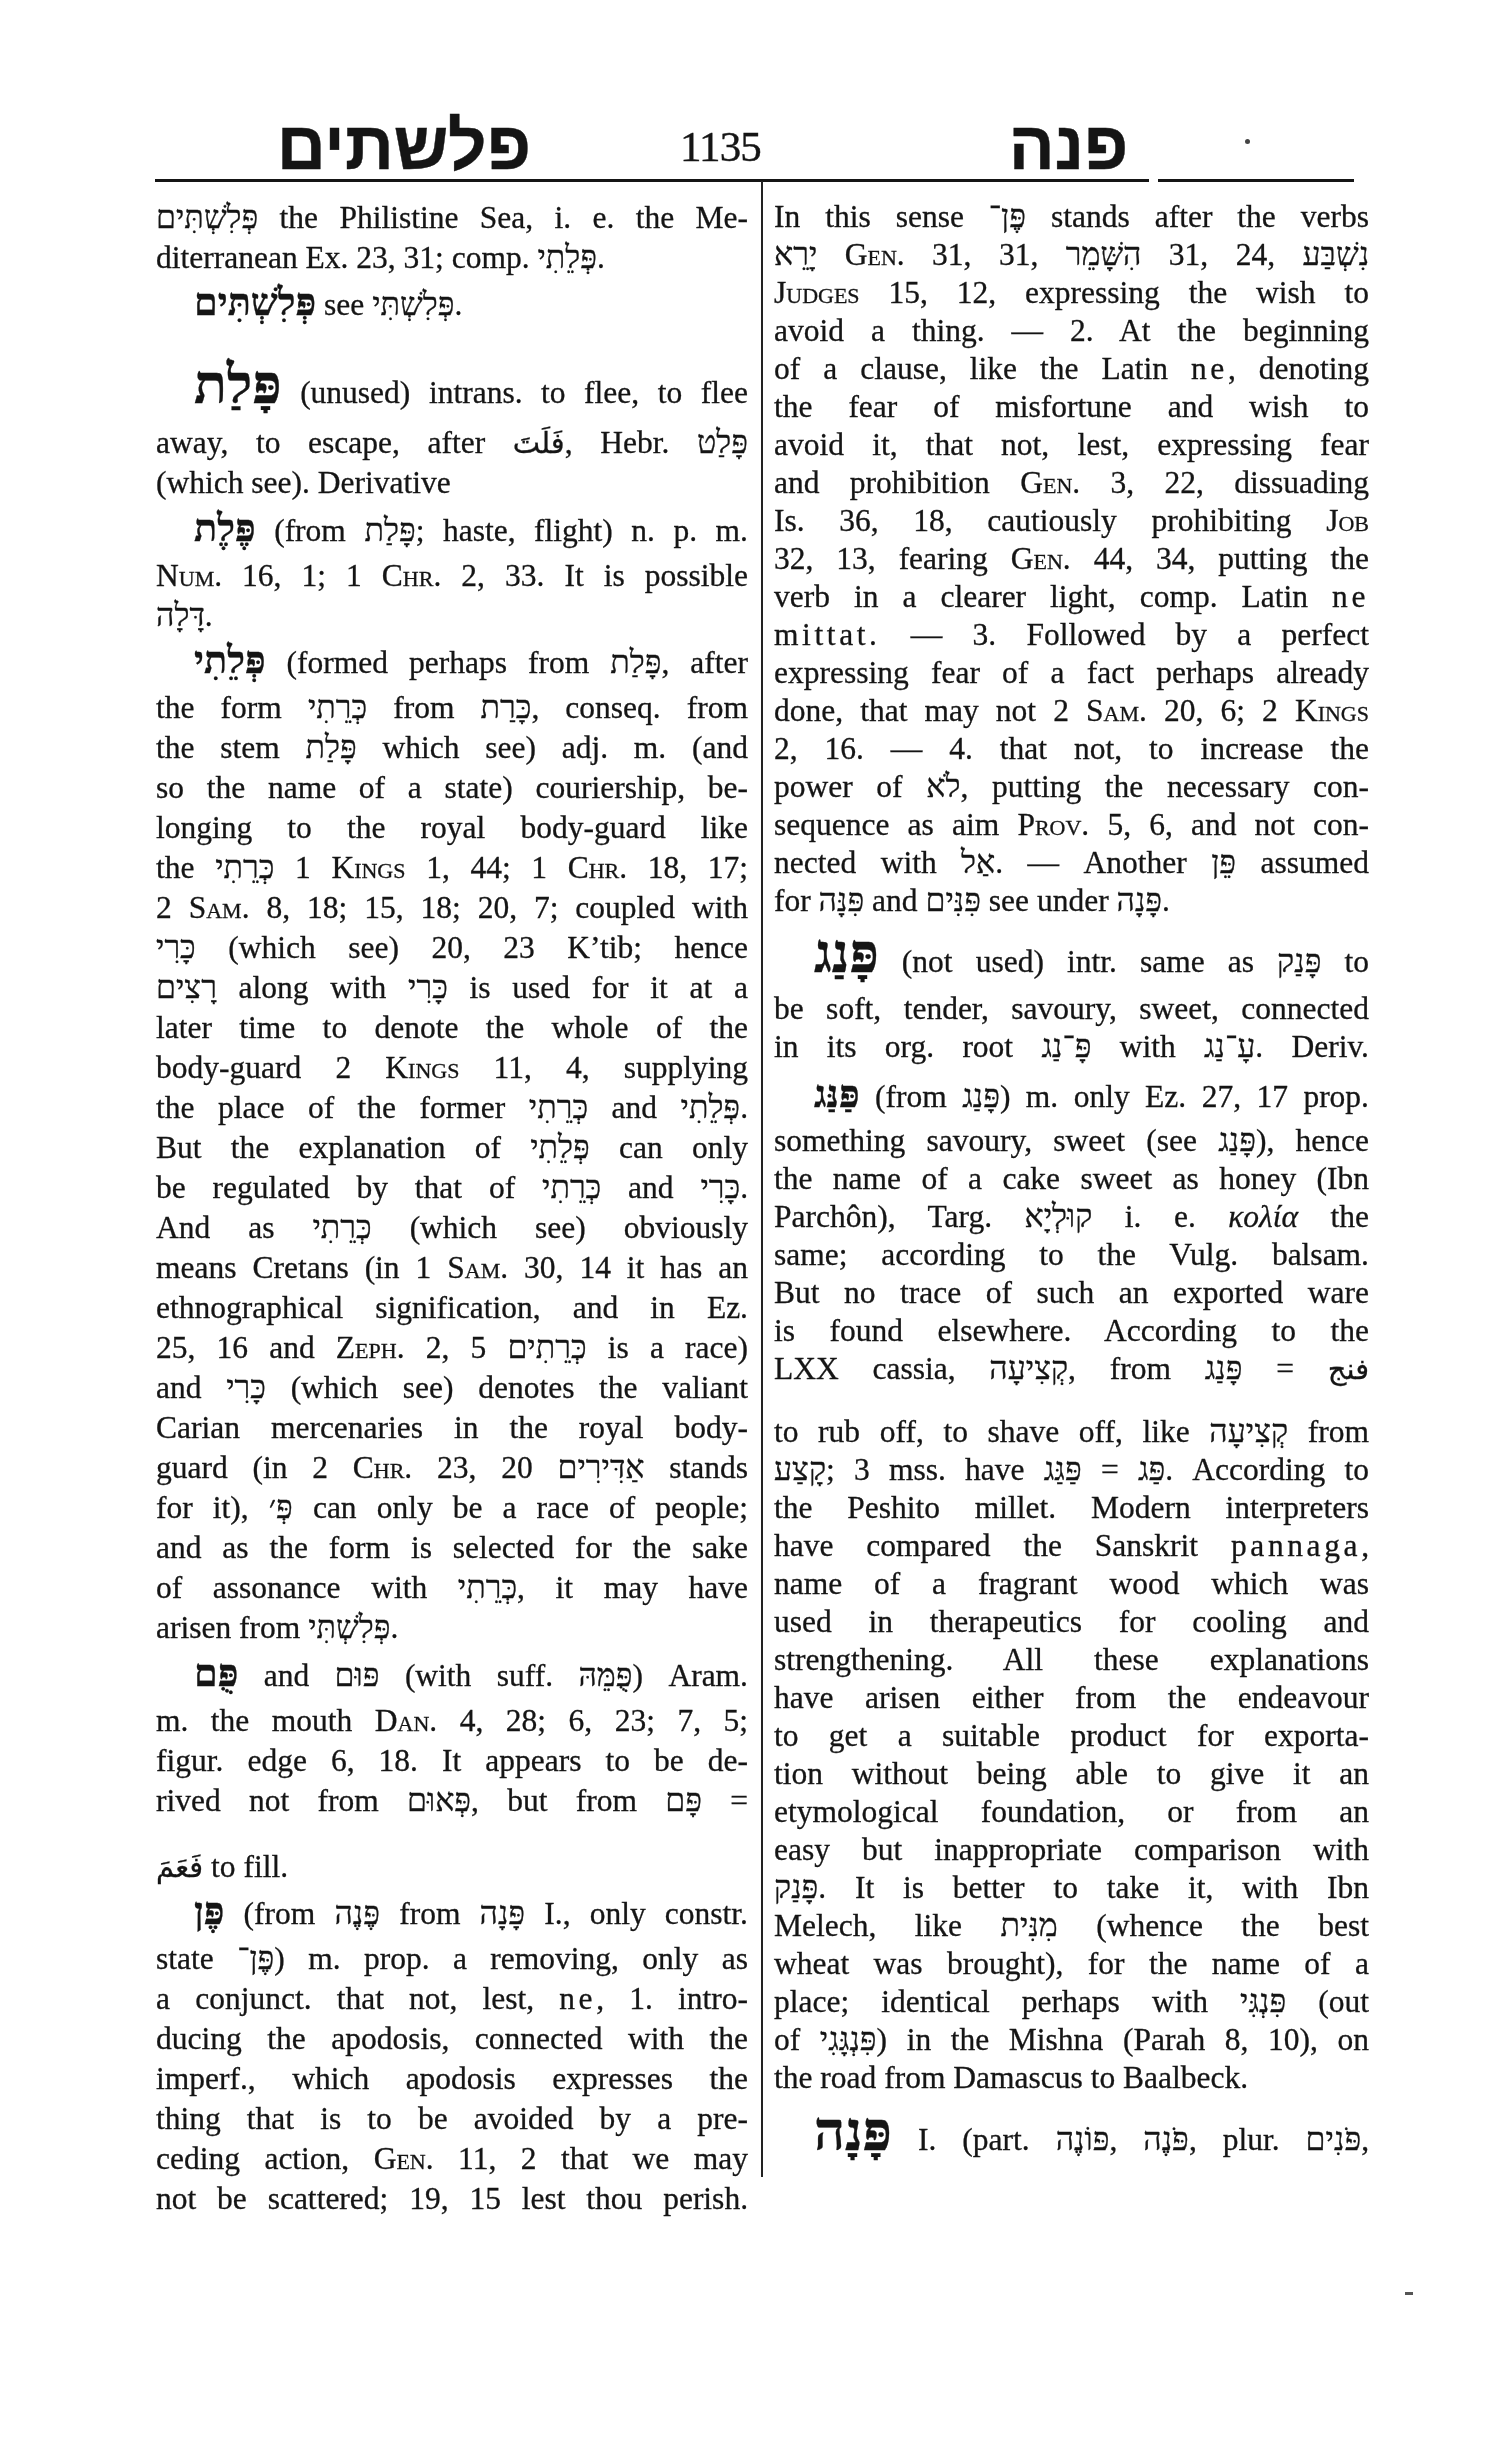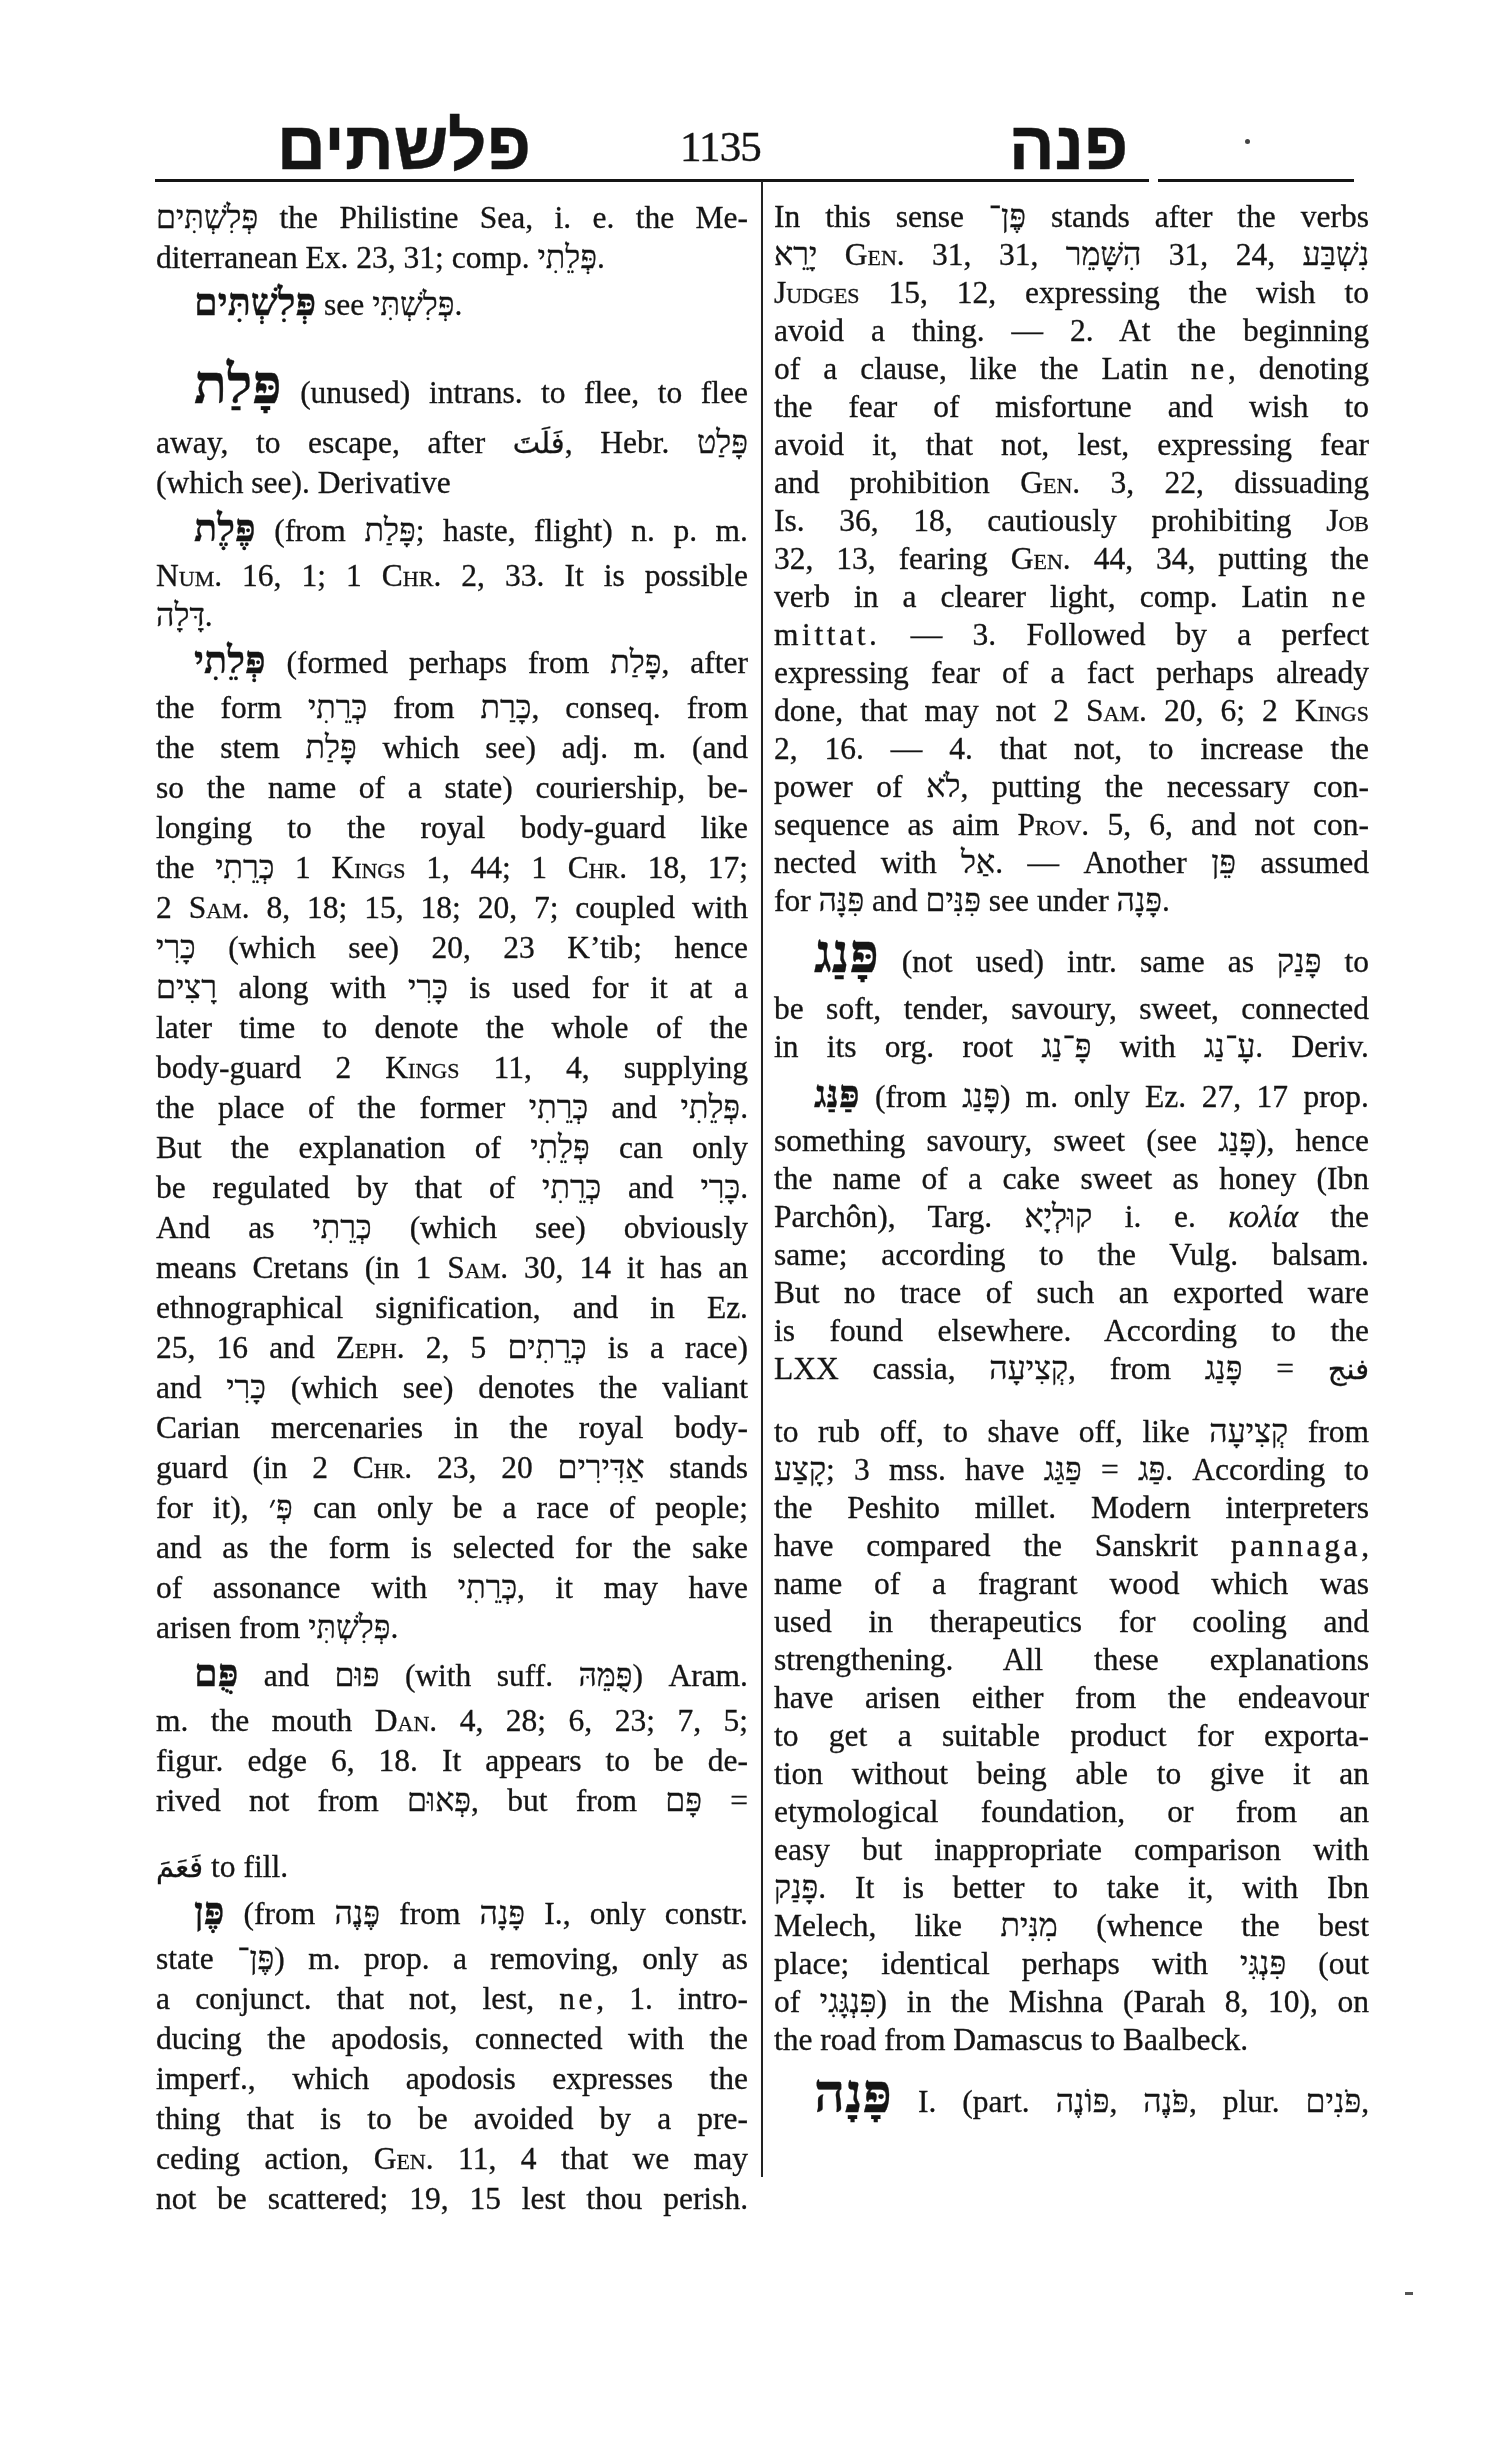--- a/index.html
+++ b/index.html
@@ -109,21 +109,21 @@
     <div class="line "><span class="s-i">m. the mouth</span><span class="s-r"> </span><span class="s-sc">Dan.</span><span class="s-r"> 4, 28; 6, 23; 7, 5;</span></div>
     <div class="line "><span class="s-r">figur. </span><span class="s-i">edge</span><span class="s-r"> 6, 18.  It appears to be de-</span></div>
     <div class="line "><span class="s-r">rived not from </span><span class="s-h">פְּאוּם</span><span class="s-r">, but from </span><span class="s-h">פָּם</span><span class="s-r"> =</span></div>
     <div class="line am end"><span class="s-a">فَعَمَ</span><span class="s-i"> to fill.</span></div>
     <div class="line e"><span class="s-hm">פֶּן</span><span class="s-r"> (from </span><span class="s-h">פֶּנֶה</span><span class="s-r"> from </span><span class="s-h">פָּנָה</span><span class="s-r"> I., only constr.</span></div>
     <div class="line "><span class="s-r">state </span><span class="s-h">פֶּן־</span><span class="s-r">) </span><span class="s-i">m.</span><span class="s-r"> prop. </span><span class="s-i">a removing</span><span class="s-r">, only as</span></div>
     <div class="line "><span class="s-r">a </span><span class="s-i">conjunct. that not</span><span class="s-r">, </span><span class="s-i">lest</span><span class="s-r">, </span><span class="s-sp">ne</span><span class="s-r">,  1. intro-</span></div>
     <div class="line "><span class="s-r">ducing the apodosis, connected with the</span></div>
     <div class="line "><span class="s-r">imperf., which apodosis expresses the</span></div>
     <div class="line "><span class="s-r">thing that is to be avoided by a pre-</span></div>
-    <div class="line "><span class="s-r">ceding action, </span><span class="s-sc">Gen.</span><span class="s-r"> 11, 4 </span><span class="s-i">that we may</span></div>
+    <div class="line "><span class="s-r">ceding action, </span><span class="s-sc">Gen.</span><span class="s-r"> 11, 2 </span><span class="s-i">that we may</span></div>
     <div class="line "><span class="s-i">not be scattered;</span><span class="s-r"> 19, 15 </span><span class="s-i">lest thou perish.</span></div>
   </div>
 <div id="col-right" class="col">
     <div class="line "><span class="s-r">In this sense </span><span class="s-h">פֶּן־</span><span class="s-r"> stands after the verbs</span></div>
     <div class="line "><span class="s-h">יָרֵא</span><span class="s-r"> </span><span class="s-sc">Gen.</span><span class="s-r"> 31, 31, </span><span class="s-h">הִשָּׁמֵר</span><span class="s-r"> 31, 24, </span><span class="s-h">נִשְׁבַּע</span></div>
     <div class="line "><span class="s-sc">Judges</span><span class="s-r"> 15, 12, expressing the wish to</span></div>
     <div class="line "><span class="s-r">avoid a thing. — 2. At the beginning</span></div>
     <div class="line "><span class="s-r">of a clause, like the Latin </span><span class="s-sp">ne</span><span class="s-r">, denoting</span></div>
     <div class="line "><span class="s-r">the fear of misfortune and wish to</span></div>
     <div class="line "><span class="s-r">avoid it, </span><span class="s-i">that not</span><span class="s-r">, </span><span class="s-i">lest</span><span class="s-r">, expressing fear</span></div>
@@ -157,20 +157,21 @@
     <div class="line "><span class="s-r">name of a fragrant wood which was</span></div>
     <div class="line "><span class="s-r">used in therapeutics for cooling and</span></div>
     <div class="line "><span class="s-r">strengthening.  All these explanations</span></div>
     <div class="line "><span class="s-r">have arisen either from the endeavour</span></div>
     <div class="line "><span class="s-r">to get a suitable product for exporta-</span></div>
     <div class="line "><span class="s-r">tion without being able to give it an</span></div>
     <div class="line "><span class="s-r">etymological foundation, or from an</span></div>
     <div class="line "><span class="s-r">easy but inappropriate comparison with</span></div>
     <div class="line "><span class="s-h">פָּנַק</span><span class="s-r">.  It is better to take it, with </span><span class="s-i">Ibn</span></div>
     <div class="line "><span class="s-i">Melech</span><span class="s-r">, like </span><span class="s-h">מִנִּית</span><span class="s-r"> (whence the best</span></div>
+    <div class="line "><span class="s-r">wheat was brought), for the name of a</span></div>
     <div class="line "><span class="s-r">place; identical perhaps with </span><span class="s-h">פִּנְגִּי</span><span class="s-r"> (out</span></div>
     <div class="line "><span class="s-r">of </span><span class="s-h">פִּנְגָּגִי</span><span class="s-r">) in the Mishna (Parah 8, 10), on</span></div>
     <div class="line end"><span class="s-r">the road from Damascus to Baalbeck.</span></div>
     <div class="line eb"><span class="s-hb">פָּנָה</span><span class="s-r"> I. (</span><span class="s-i">part.</span><span class="s-r"> </span><span class="s-h">פּוֹנֶה</span><span class="s-r">, </span><span class="s-h">פֹּנֶה</span><span class="s-r">, </span><span class="s-i">plur.</span><span class="s-r"> </span><span class="s-h">פֹּנִים</span><span class="s-r">,</span></div>
   </div>
 
 <div class="speck"></div>
 
 
 </body></html>

